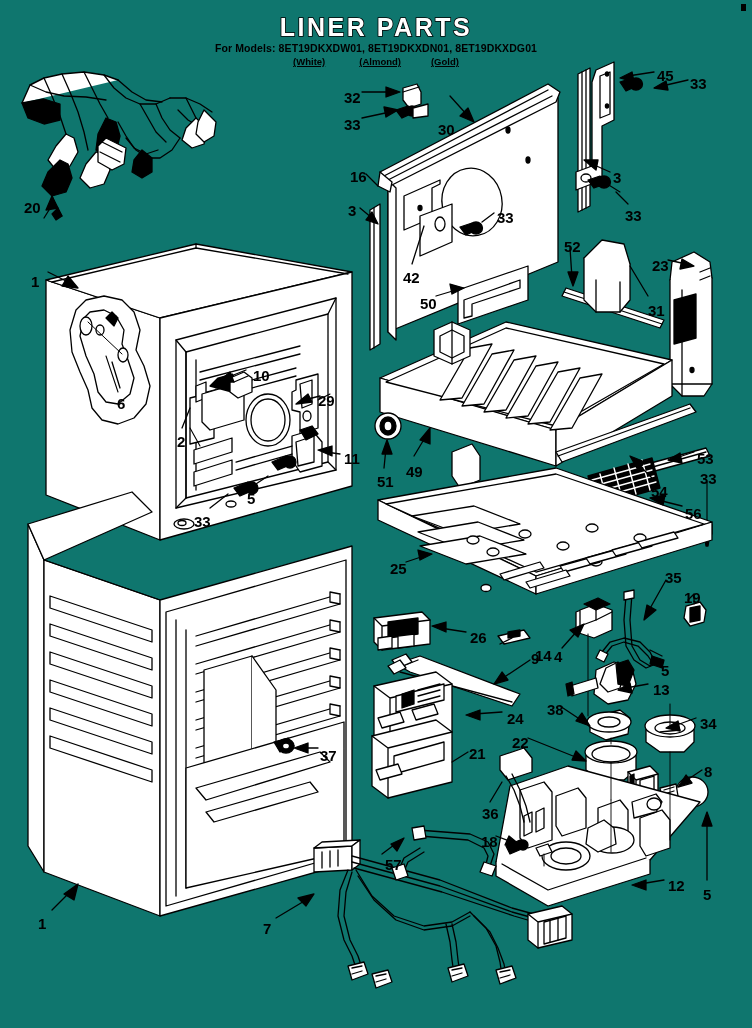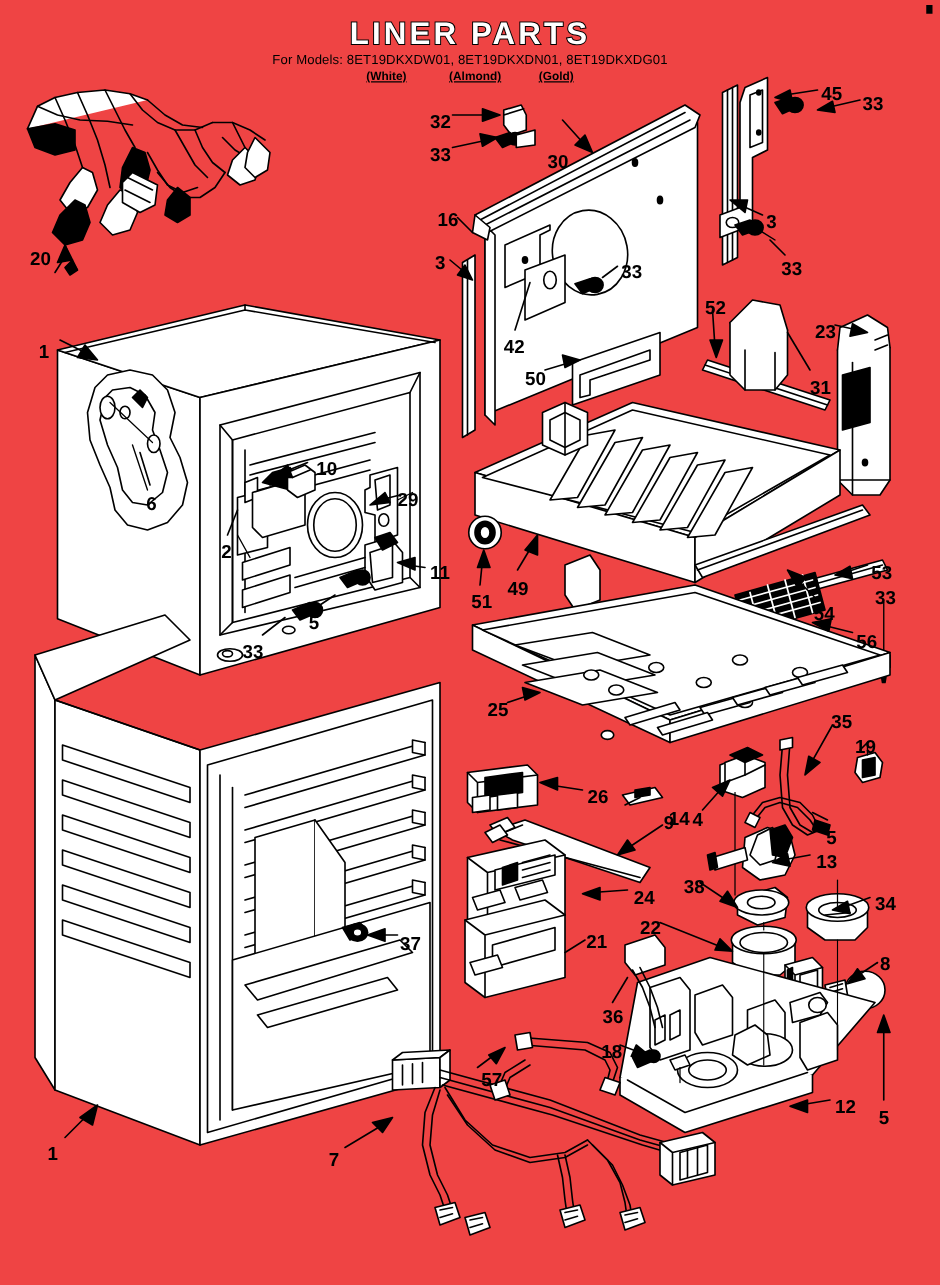--- a/index.html
+++ b/index.html
@@ -8,21 +8,21 @@
     padding: 0;
     background: #ffffff;
   }
   body {
     font-family: "Liberation Sans", sans-serif;
   }
   #page {
     position: relative;
     width: 752px;
     height: 1028px;
-    background: #ef4444;
+    background: #0f766e;
     overflow: hidden;
   }
   
   #header {
     position: absolute;
     top: 0;
     left: 0;
     width: 752px;
     text-align: center;
     padding-top: 14px;
@@ -33,21 +33,21 @@
     font-weight: bold;
     letter-spacing: 2.5px;
     color: #ffffff;
     -webkit-text-stroke: 1.6px #000000;
     paint-order: stroke fill;
     line-height: 1.05;
     margin: 0;
   }
   #models-line {
     font-size: 10.5px;
-    font-weight: normal;
+    font-weight: bold;
     color: #000000;
     margin-top: 2px;
     letter-spacing: 0.1px;
     text-align: center;
   }
   #colors-line {
     font-size: 9.5px;
     font-weight: bold;
     color: #000000;
     margin-top: 2px;

